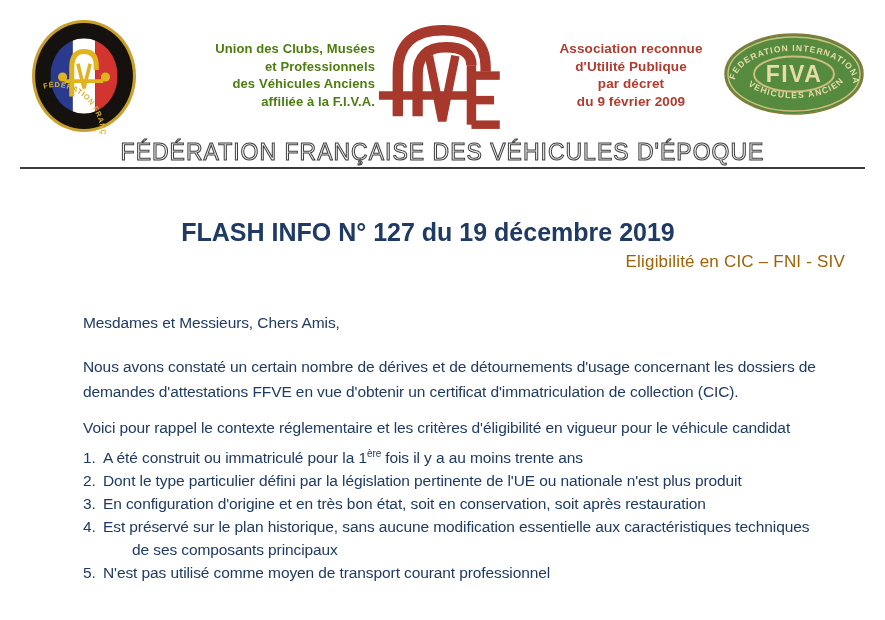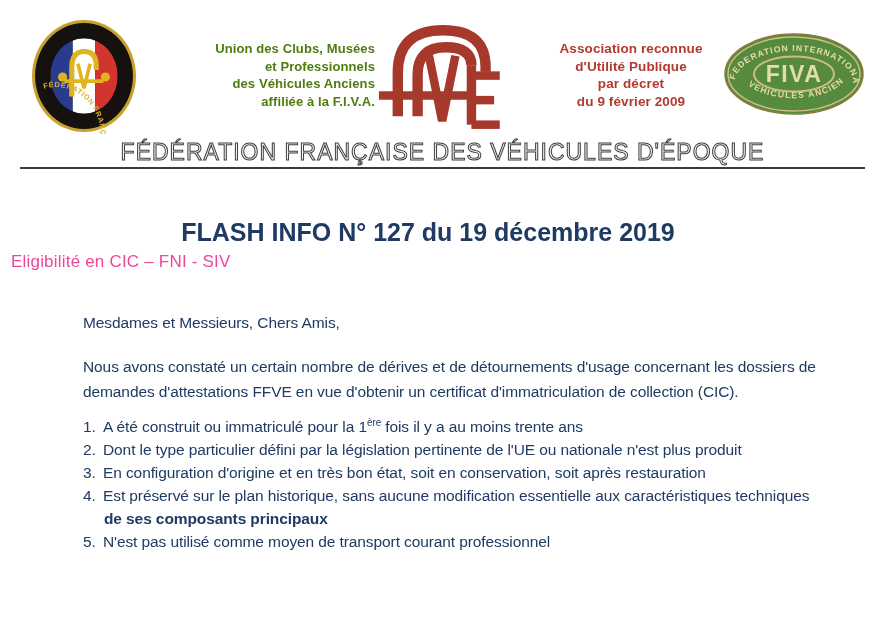--- a/index.html
+++ b/index.html
@@ -40,33 +40,33 @@
     border-top:2px solid #3a3a3a;
   }
   
   .main{padding:218px 40px 0 11px;color:#1f3a63;}
   .doc-title{
     margin:0;text-align:center;
     font-size:25px;font-weight:bold;color:#1f3a63;
     letter-spacing:0;
   }
   .doc-subtitle{
-    margin:5px 0 0;text-align:left;
-    font-size:17px;font-weight:normal;color:#ec4899;letter-spacing:.2px;
+    margin:5px 0 0;text-align:right;
+    font-size:17px;font-weight:normal;color:#a16207;letter-spacing:.2px;
   }
   .text-col{margin-left:72px;font-size:15.5px;line-height:25px;letter-spacing:-.1px;}
   .salutation{margin-top:38px;}
   .para{margin-top:19px;}
   .para.tight{margin-top:11px;}
   .line{display:block;white-space:nowrap;}
   .num-list{margin-top:6px;line-height:23px;}
   .li-row{display:flex;white-space:nowrap;}
   .li-num{width:20px;flex:0 0 20px;}
   .li-txt{flex:1 1 auto;}
-  .wrap2{margin-left:1px;font-weight:bold;}
+  .wrap2{margin-left:29px;}
   sup{font-size:10px;line-height:0;vertical-align:super;}
 </style>
 </head>
 <body>
 
 <div class="page">
 
   <div class="masthead">
 
     <svg class="badge-left" viewBox="0 0 104 112">
@@ -150,20 +150,21 @@
       <div class="salutation">
         <span class="line">Mesdames et Messieurs, Chers Amis,</span>
       </div>
 
       <div class="para">
         <span class="line">Nous avons constaté un certain nombre de dérives et de détournements d'usage concernant les dossiers de</span>
         <span class="line">demandes d'attestations FFVE en vue d'obtenir un certificat d'immatriculation de collection (CIC).</span>
       </div>
 
       <div class="para tight">
+        <span class="line">Voici pour rappel le contexte réglementaire et les critères d'éligibilité en vigueur pour le véhicule candidat</span>
       </div>
 
       <div class="num-list">
 
         <div class="li-row">
           <span class="li-num">1.</span>
           <span class="li-txt"><span>A été construit ou immatriculé pour la 1</span><sup>ère</sup><span> fois il y a au moins trente ans</span></span>
         </div>
 
         <div class="li-row">

